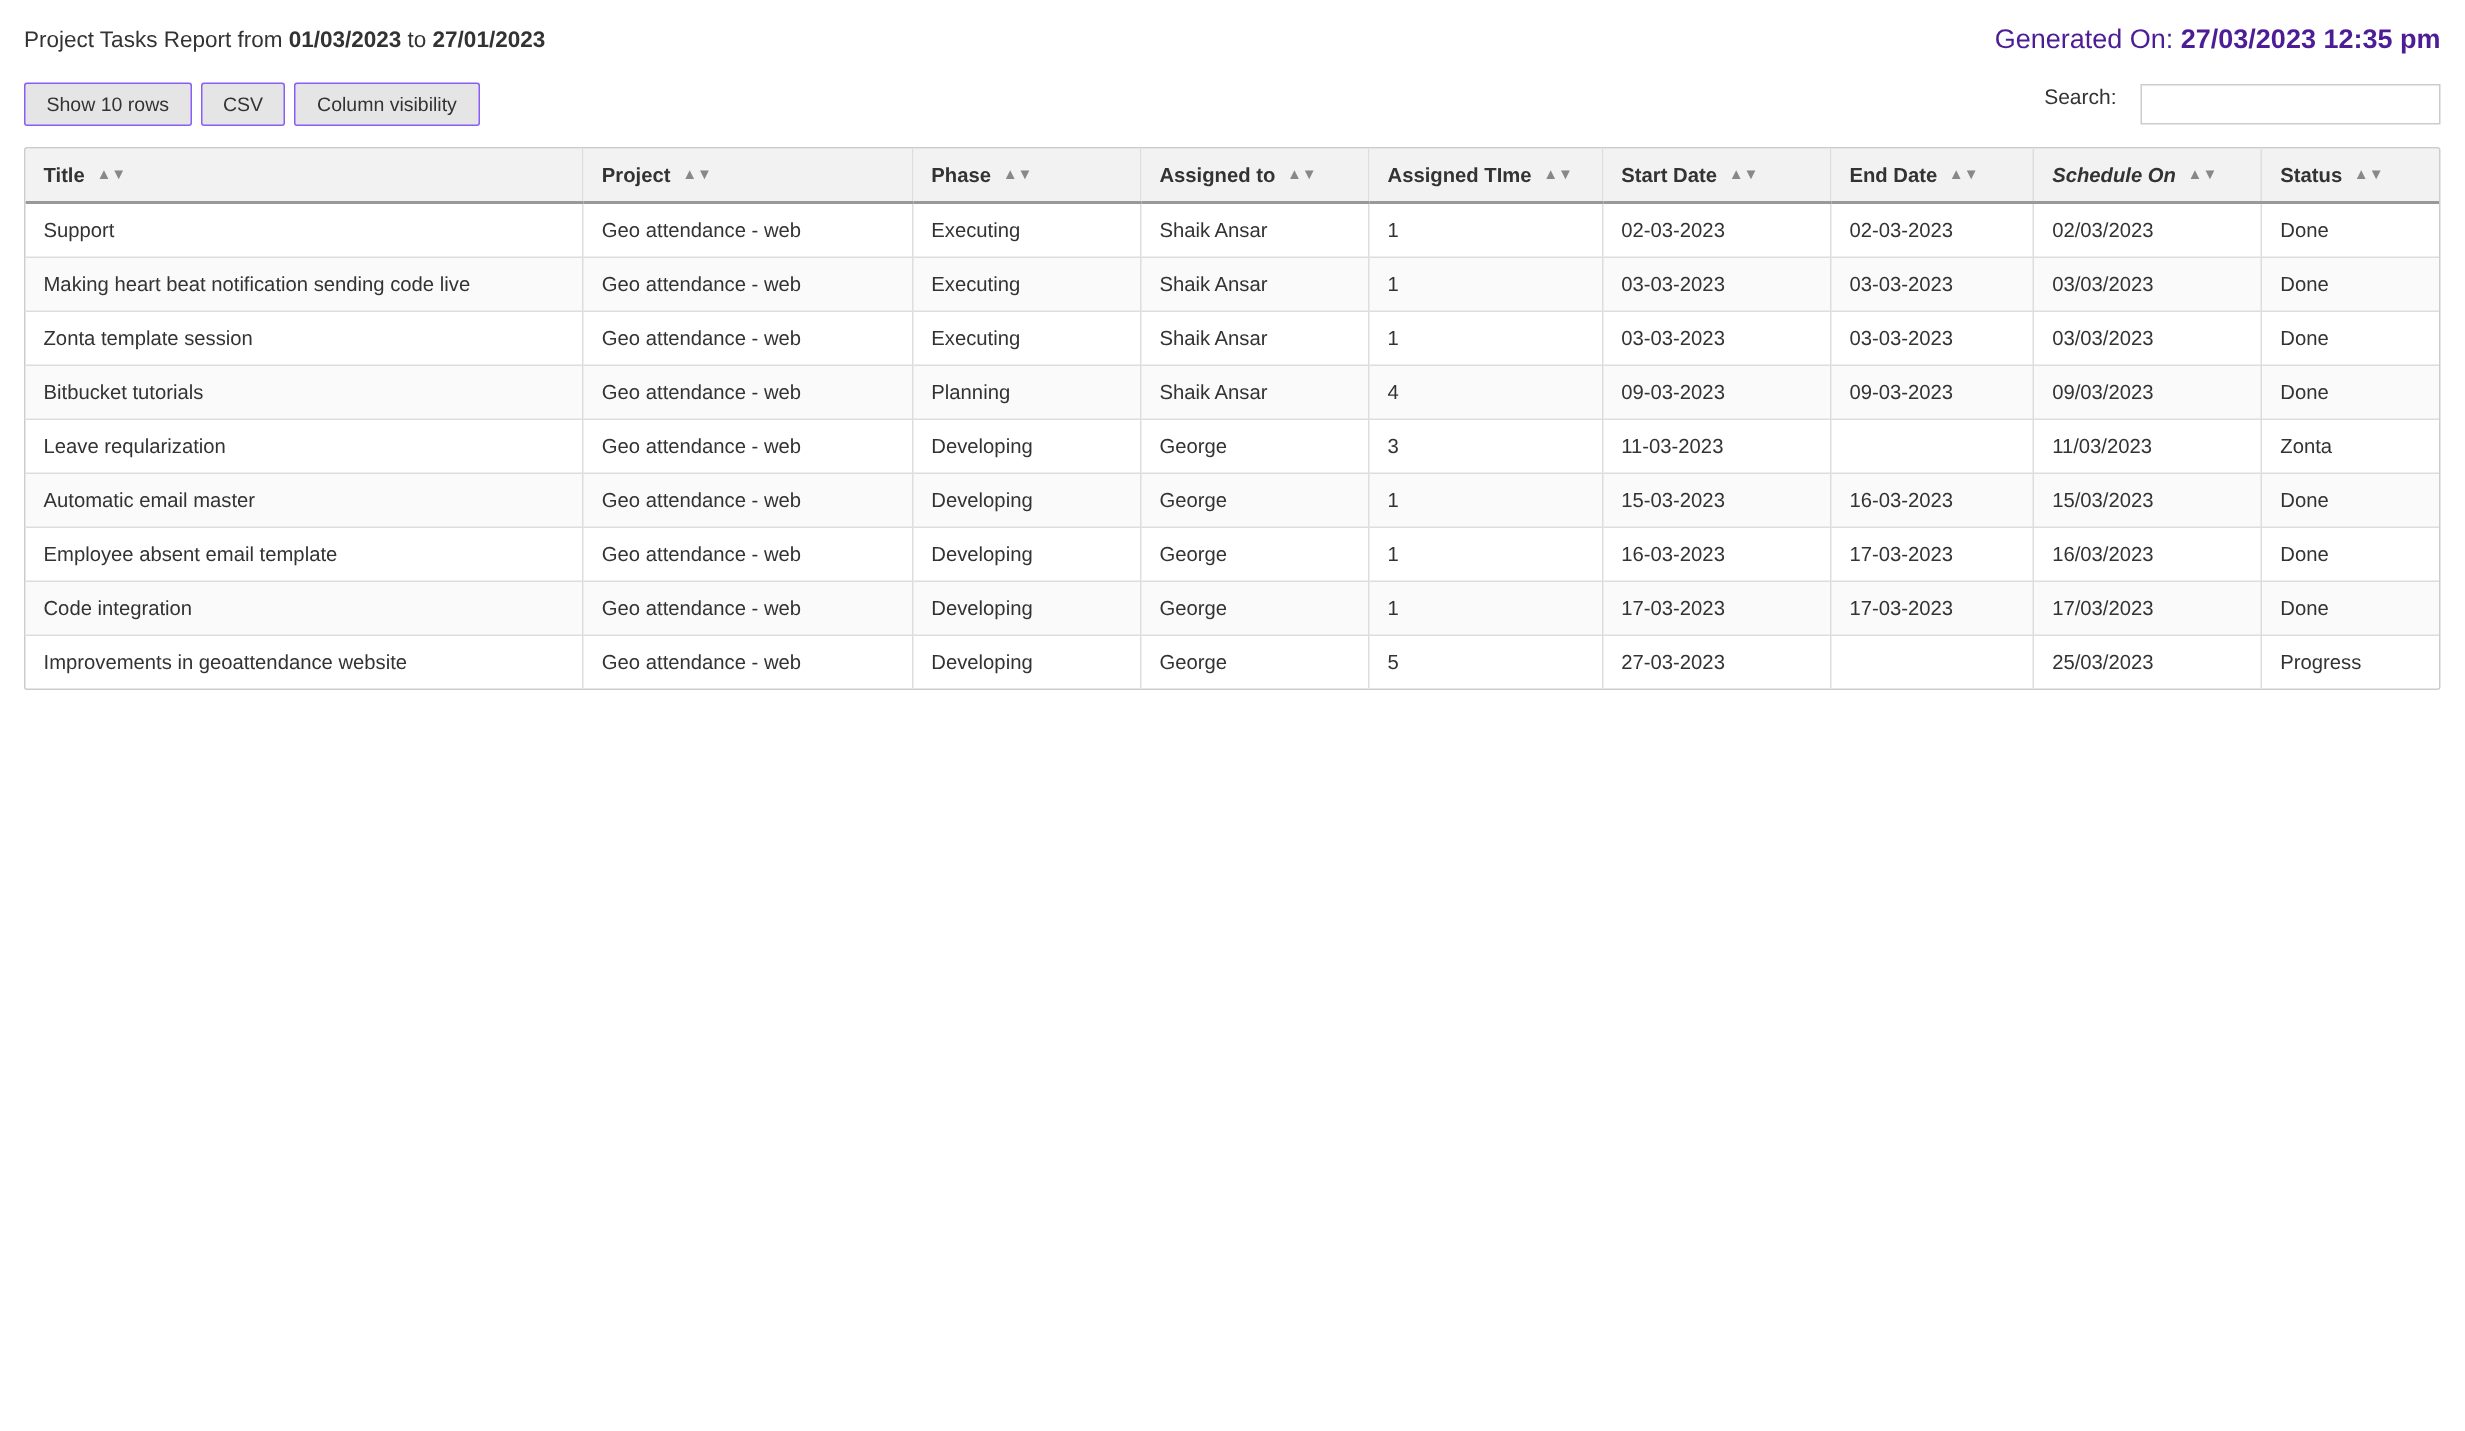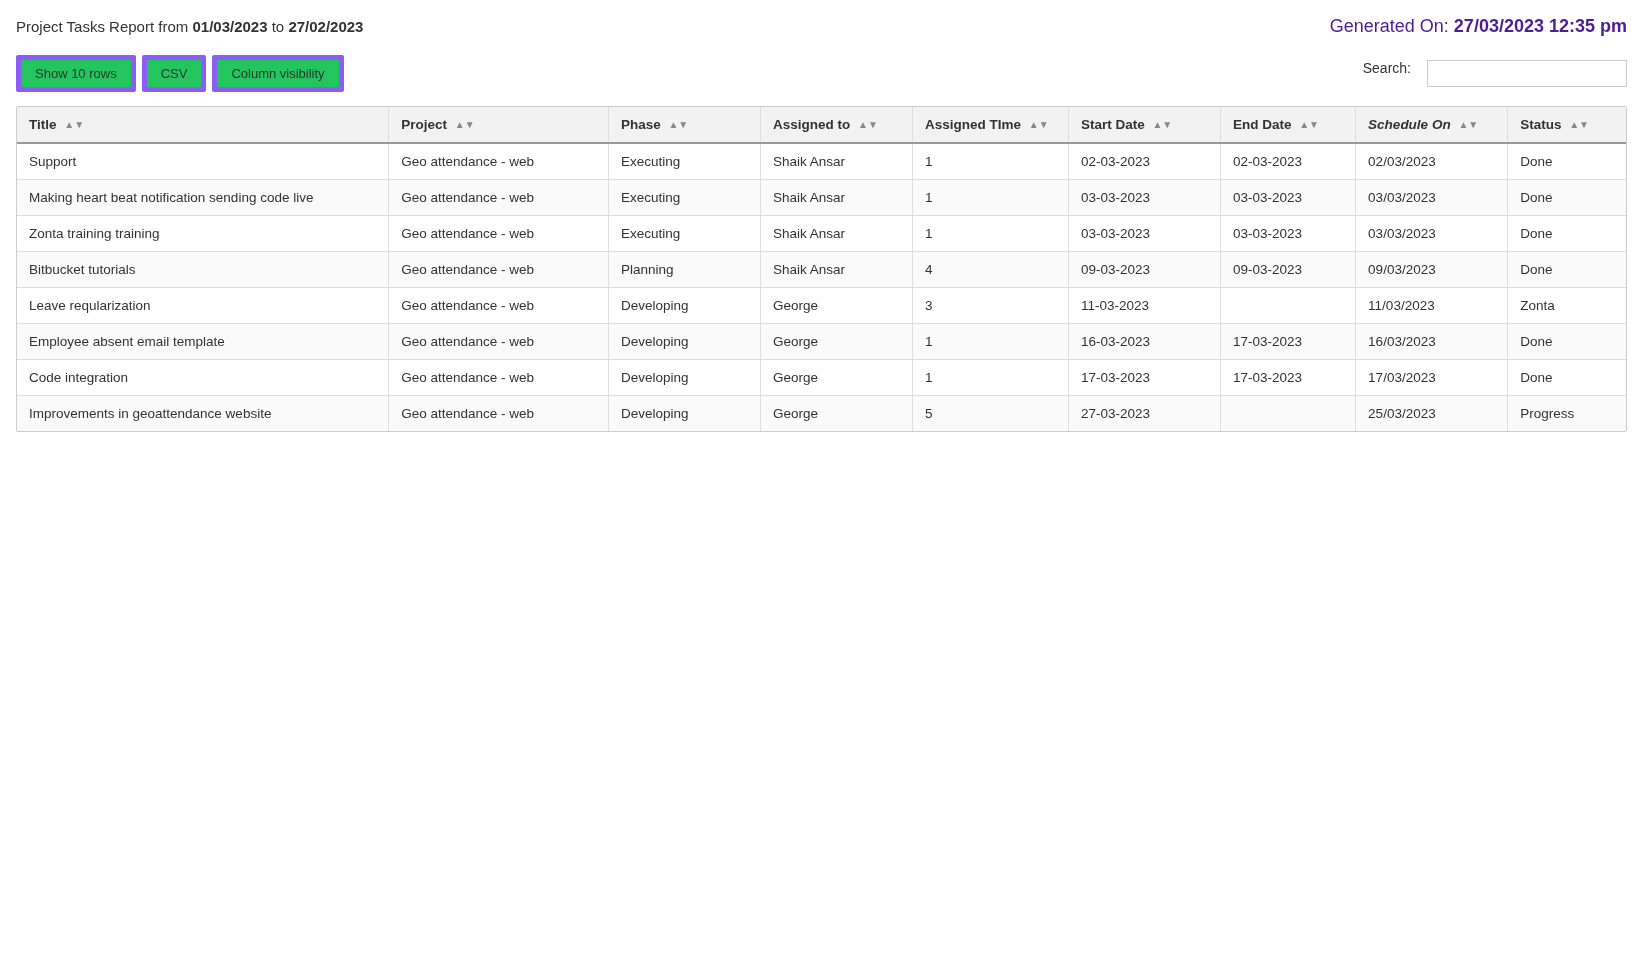--- a/index.html
+++ b/index.html
@@ -26,22 +26,22 @@
       color: #4c1d95;
     }
     .generated-on strong { font-weight: bold; }
     .toolbar {
       display: flex;
       align-items: center;
       margin-bottom: 14px;
       gap: 6px;
     }
     .toolbar-btn {
-      border: 5px solid #8b5cf6;
-      background: #22c55e;
+      border: 1px solid #8b5cf6;
+      background: #e5e5e5;
       padding: 6px 14px;
       font-size: 13px;
       cursor: pointer;
       border-radius: 2px;
       color: #333;
     }
     .search-area {
       margin-left: auto;
       display: flex;
       align-items: flex-start;
@@ -109,21 +109,21 @@
     .col-end { width: 8%; }
     .col-schedule { width: 9%; font-style: italic; }
     .col-status { width: 7%; }
   </style>
 </head>
 <body>
 
 <div class="report-header">
   <div class="report-title">
     <span>Project Tasks Report from </span><strong>01/03/2023</strong>
-    <span> to </span><strong>27/02/2023</strong>
+    <span> to </span><strong>27/01/2023</strong>
   </div>
   <div class="generated-on">
     <span>Generated On:</span>
     <strong>27/03/2023 12:35 pm</strong>
   </div>
 </div>
 
 <div class="toolbar">
   <button class="toolbar-btn">Show 10 rows</button>
   <button class="toolbar-btn">CSV</button>
@@ -193,21 +193,21 @@
           <td>Geo attendance - web</td>
           <td>Executing</td>
           <td>Shaik Ansar</td>
           <td>1</td>
           <td>03-03-2023</td>
           <td>03-03-2023</td>
           <td>03/03/2023</td>
           <td>Done</td>
         </tr>
         <tr>
-          <td>Zonta training training</td>
+          <td>Zonta template session</td>
           <td>Geo attendance - web</td>
           <td>Executing</td>
           <td>Shaik Ansar</td>
           <td>1</td>
           <td>03-03-2023</td>
           <td>03-03-2023</td>
           <td>03/03/2023</td>
           <td>Done</td>
         </tr>
         <tr>
@@ -226,20 +226,31 @@
           <td>Geo attendance - web</td>
           <td>Developing</td>
           <td>George</td>
           <td>3</td>
           <td>11-03-2023</td>
           <td></td>
           <td>11/03/2023</td>
           <td>Zonta</td>
         </tr>
         <tr>
+          <td>Automatic email master</td>
+          <td>Geo attendance - web</td>
+          <td>Developing</td>
+          <td>George</td>
+          <td>1</td>
+          <td>15-03-2023</td>
+          <td>16-03-2023</td>
+          <td>15/03/2023</td>
+          <td>Done</td>
+        </tr>
+        <tr>
           <td>Employee absent email template</td>
           <td>Geo attendance - web</td>
           <td>Developing</td>
           <td>George</td>
           <td>1</td>
           <td>16-03-2023</td>
           <td>17-03-2023</td>
           <td>16/03/2023</td>
           <td>Done</td>
         </tr>

